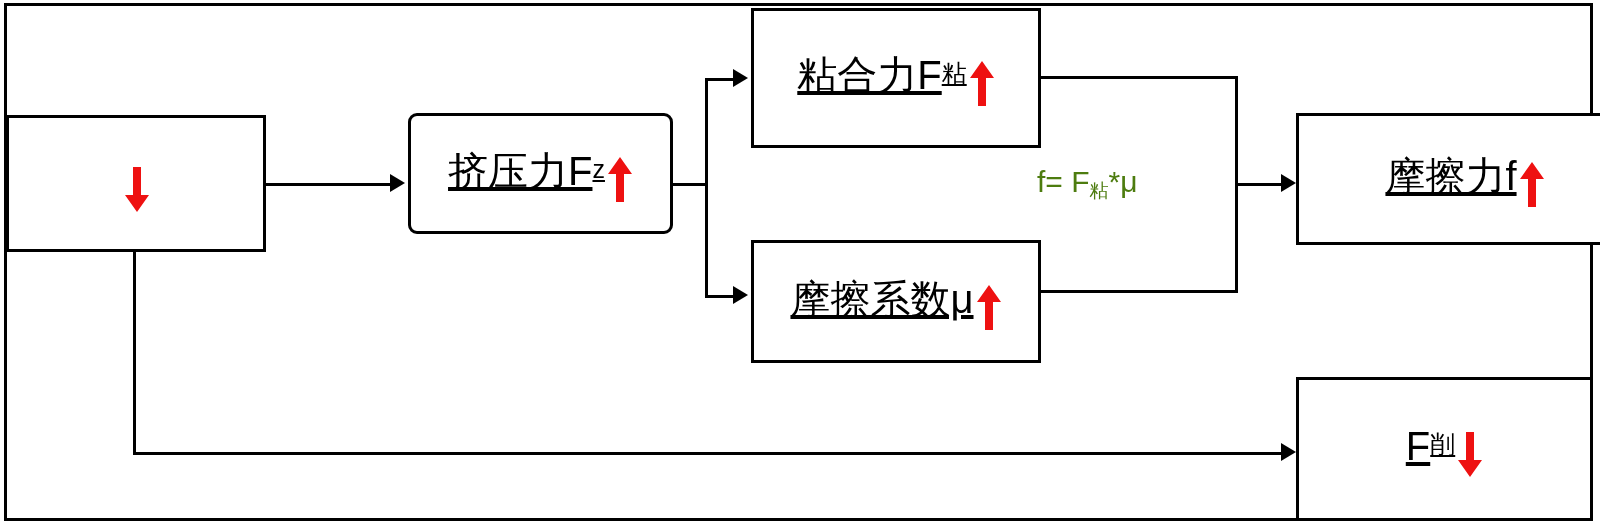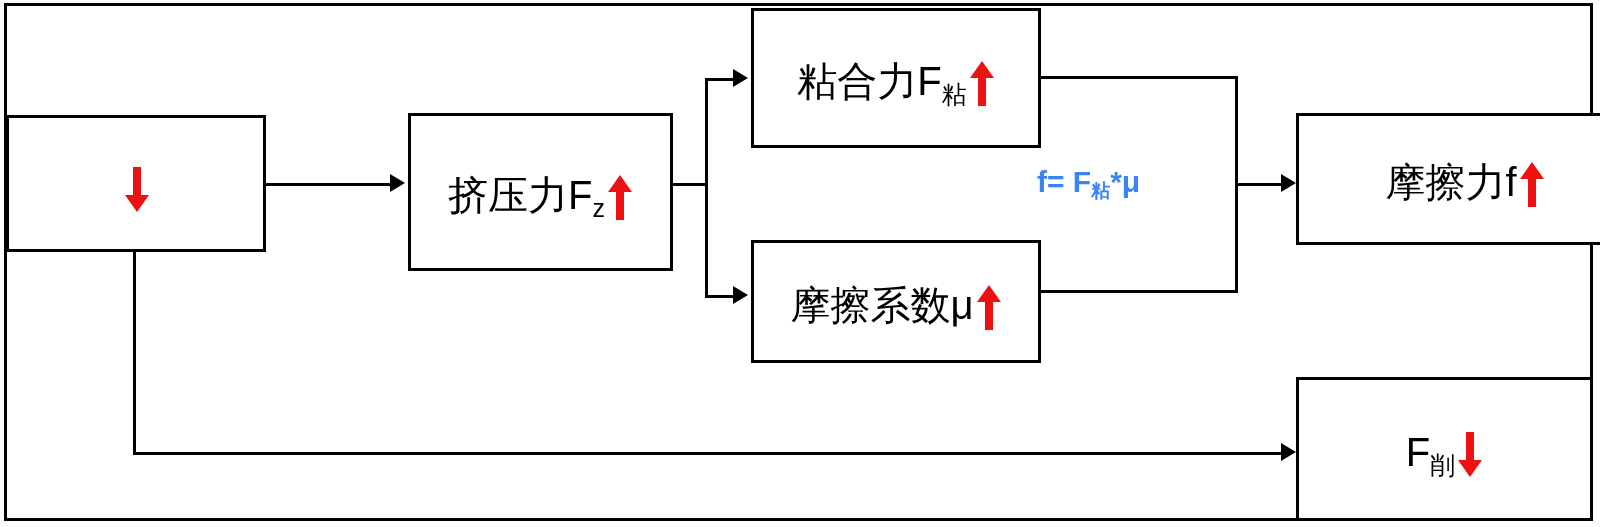--- a/index.html
+++ b/index.html
@@ -34,24 +34,25 @@
     border: 3px solid #000000;
     background: #ffffff;
     display: flex;
     align-items: center;
     justify-content: center;
     color: #000000;
     white-space: nowrap;
   }
   .node .label {
     display: inline-flex;
-    align-items: flex-end;
+    align-items: flex-start;
     font-size: 40px;
     letter-spacing: 0px;
     line-height: 1;
+    text-decoration: underline;
   }
   .node .sub {
     font-size: 25px;
     position: relative;
     top: 6px;
     left: 0px;
   }
   
   .redarrow {
     display: inline-block;
@@ -79,22 +80,22 @@
     position: absolute;
     width: 0;
     height: 0;
     border-top: 9px solid transparent;
     border-bottom: 9px solid transparent;
     border-left: 15px solid #000000;
   }
   .formula {
     position: absolute;
     font-size: 30px;
-    font-weight: bold;
-    color: #3b82f6;
+    font-weight: normal;
+    color: #4d7c0f;
     white-space: nowrap;
     font-family: "Liberation Sans", "DejaVu Sans", sans-serif;
   }
   .formula .sub {
     font-size: 19px;
     position: relative;
     top: 5px;
   }
 </style>
 </head>
@@ -111,21 +112,21 @@
         <svg viewBox="0 0 26 46" width="26" height="46" aria-hidden="true">
           <polygon points="9,0 17,0 17,28 25,28 13,45 1,28 9,28" fill="#ee1111"></polygon>
         </svg>
       </span>
     </span>
   </div>
 
   <div class="hline" style="left:266px; top:183px; width:126px;"></div>
   <div class="arrowhead-right" style="left:390px; top:174px;"></div>
 
-  <div class="node" style="left:408px; top:113px; width:265px; height:158px;">
+  <div class="node" style="left:408px; top:113px; width:265px; height:121px;border-radius:9px;">
     <span class="label">
       <span>挤压力F</span>
         <span class="sub">z</span>
       <span class="redarrow">
         <svg viewBox="0 0 26 46" width="26" height="46" aria-hidden="true">
           <polygon points="13,0 25,17 17,17 17,45 9,45 9,17 1,17" fill="#ee1111"></polygon>
         </svg>
       </span>
     </span>
   </div>

